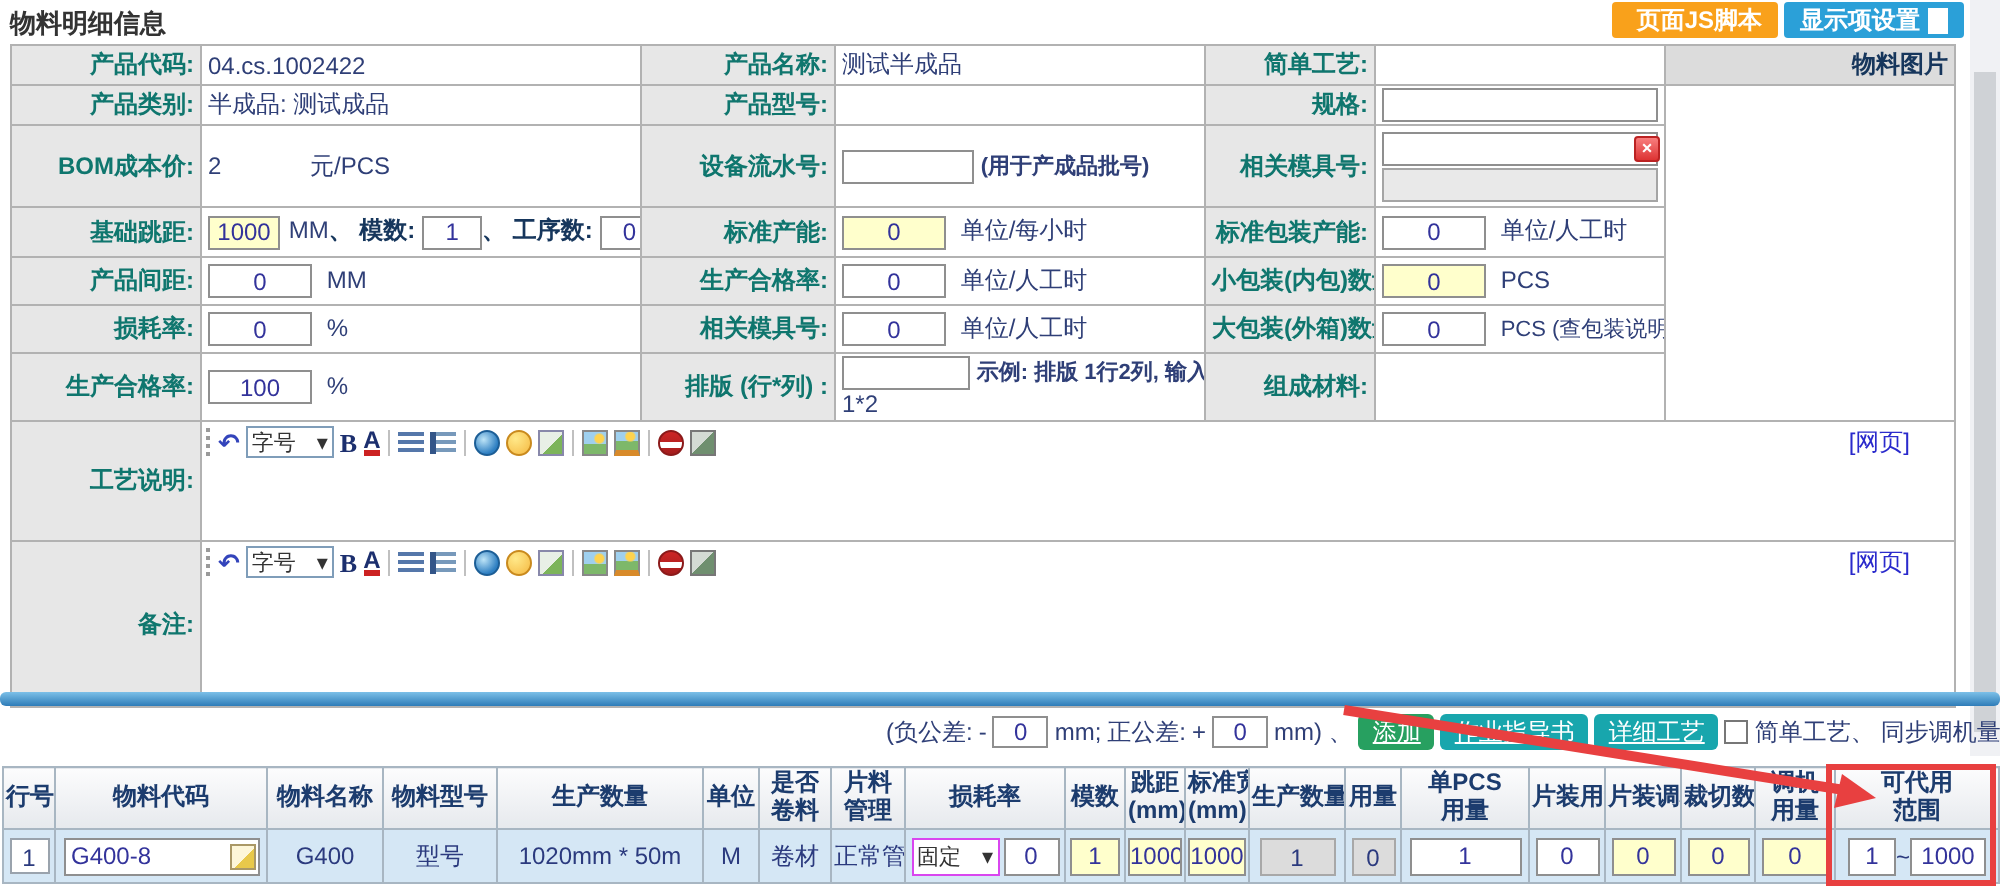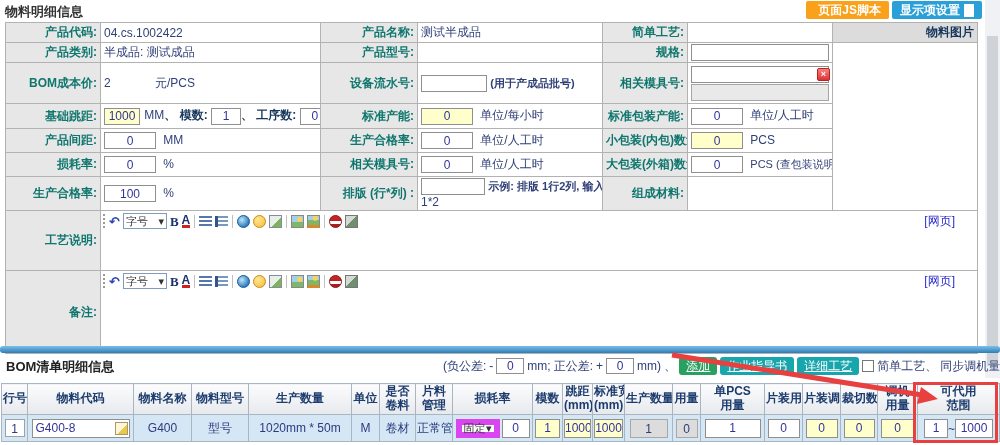--- a/index.html
+++ b/index.html
@@ -76,21 +76,21 @@
   td.th { height:31px; background:linear-gradient(#fcfcfd,#e6e9ed); color:#1c3c6e; font-weight:bold; font-size:12px; text-align:center; line-height:1.15; padding:1px; white-space:nowrap; }
   td.bd { height:27px; background:#d5e7f5; color:#2b3a7e; font-size:12px; text-align:center; white-space:nowrap; padding:1px; }
   .bom-in { border:1px solid #8f8f8f; height:19px; font-size:12px; color:#33339b; text-align:center; padding:0; background:#fff; }
   .bom-in.yellow { background:#ffffcc; }
   .ro-box { display:inline-block; min-width:26px; height:19px; line-height:19px; background:#dcdcdc; border:1px solid #a8a8a8; color:#2b3a7e; padding:0 4px; }
   .lineno-box { display:inline-block; width:20px; height:18px; line-height:18px; background:#fff; border:1px solid #9aa3ad; }
   .code-wrap { position:relative; width:98px; margin:0 auto; }
   .code-wrap input { width:98px; text-align:left; padding-left:3px; }
   .ico-lookup { position:absolute; right:2px; top:3px; width:13px; height:13px; background:linear-gradient(135deg,#fdf6d8 55%, #e8c84a 55%); border:1px solid #aa9866; cursor:pointer; }
   .loss-group { display:flex; align-items:center; justify-content:center; gap:2px; }
-  .mini-select2 { display:flex; align-items:center; justify-content:space-between; width:44px; height:19px; border:6px solid #d946ef; background:#fff; color:#333; font-size:11px; padding:0 2px; cursor:pointer; }
+  .mini-select2 { display:flex; align-items:center; justify-content:space-between; width:44px; height:19px; border:1px solid #d946ef; background:#fff; color:#333; font-size:11px; padding:0 2px; cursor:pointer; }
 
   
   .annot { position:absolute; left:0; top:0; width:1000px; height:445px; pointer-events:none; z-index:50; }
   .red-box { position:absolute; left:913px; top:382px; width:85px; height:61px; border:3px solid #e84040; z-index:40; pointer-events:none; }
 </style>
 </head>
 <body>
 
 <div class="page">
 
@@ -285,21 +285,20 @@
           <span class="web-link">[网页]</span>
         </div>
         <div class="ed-body" style="height:61px"></div>
       </td>
     </tr>
   </tbody>
     </table>
 
   <div class="blue-bar"></div>
 
-  <div class="bom-title">BOM清单明细信息</div>
 
   <div class="bom-controls">
     <span>(负公差:</span>
     <span>-</span>
     <input class="in tol-in" value="0" style="">
     <span>mm;</span>
     <span>正公差:</span>
     <span>+</span>
     <input class="in tol-in" value="0" style="">
     <span>mm) 、</span>

